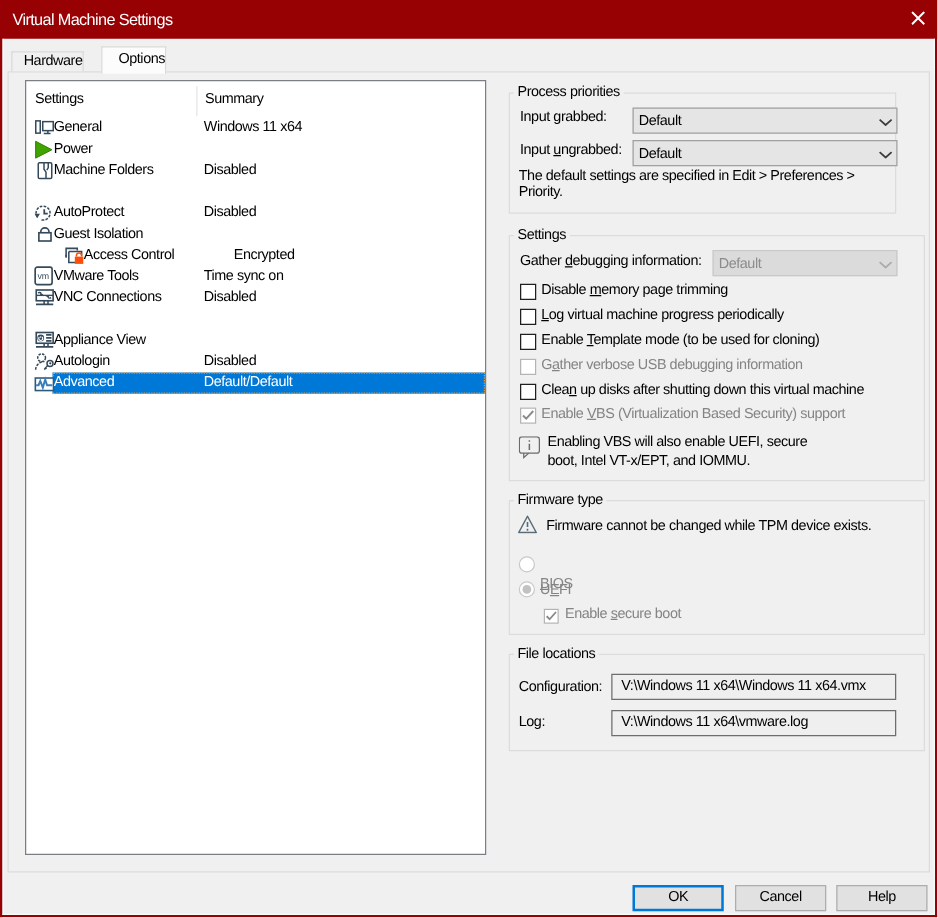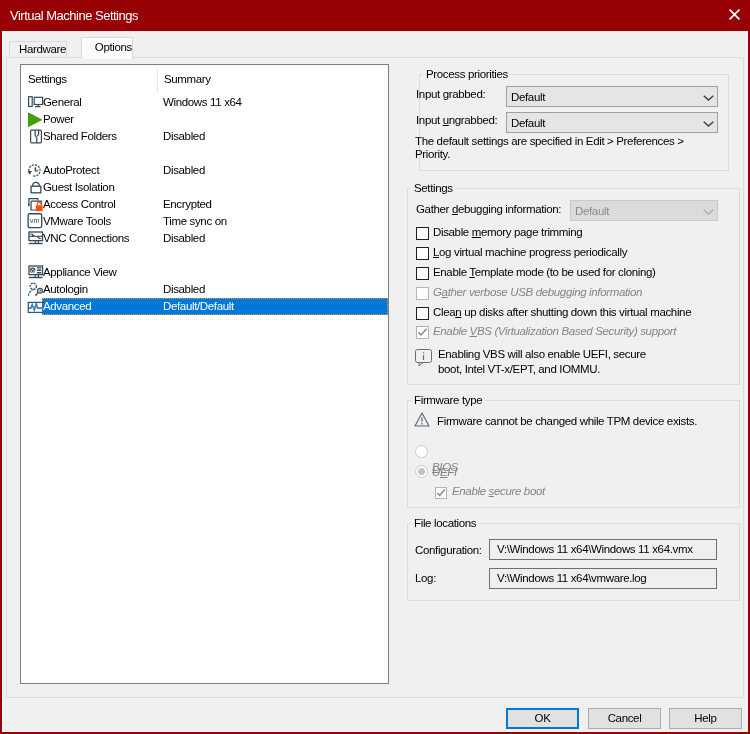--- a/index.html
+++ b/index.html
@@ -20,21 +20,21 @@
 .grp { position:absolute; border:1px solid #DCDCDC; }
 .grp > .lbl { position:absolute; top:-7px; left:3px; background:#F0F0F0; padding:0 3px; line-height:13px; }
 .cb { position:absolute; width:13px; height:13px; background:#fff; border:1px solid #1F1F1F; }
 .cb.dis { border-color:#B4B4B4; }
 .combo { position:absolute; background:#E5E5E5; border:1px solid #A0A0A0; }
 .combo .ct { position:absolute; left:4px; top:3px; line-height:14px; }
 .combo.dis { background:#DBDBDB; border-color:#C9C9C9; color:#8B8B8B; }
 .field { position:absolute; background:#EFEFEF; border:1px solid #6E6E6E; }
 .field .ct { position:absolute; left:7px; top:2px; line-height:14px; }
 .radio { position:absolute; width:13px; height:13px; border-radius:50%; background:#fff; border:1px solid #C9C9C9; }
-.gray { color:#848484;font-style:italic; }
+.gray { color:#848484; }
 .btn { position:absolute; width:73px; height:21px; background:#E1E1E1; border:1px solid #ADADAD;
   text-align:center; line-height:19px; }
 .btn.def { border:2px solid #0078D7; line-height:17px; }
 .row { position:absolute; left:0; height:17px; width:367px; }
 .ic { position:absolute; left:6px; width:16px; height:16px; top:1px; overflow:visible; }
 .rt { position:absolute; left:22px; top:2px; line-height:13px; white-space:nowrap; }
 .rs { position:absolute; left:142px; top:2px; line-height:13px; white-space:nowrap; }
 .ic path, .ic rect, .ic circle { vector-effect:none; }
 </style>
 </head>
@@ -76,21 +76,21 @@
         <div class="rs"></div>
     </div>
     <div class="row" style="top:63px;">
       <svg class="ic" width="16" height="16" viewBox="0 0 16 16">
           <g fill="none" stroke="#34495A" stroke-width="1.2">
         <rect x="3.6" y="1.2" width="10.8" height="12.6" rx="1"></rect>
         <path d="M8.2 1.2 L8.2 6.4 L9.8 8.7 L9.8 13.8"></path>
         <path d="M11.6 1.2 L11.6 5.3 L10.4 7.1"></path>
           </g>
         </svg>
-      <div class="rt">Shared Folders</div>
+      <div class="rt">Machine Folders</div>
         <div class="rs">Disabled</div>
     </div>
     <div class="row" style="top:97px;">
       <svg class="ic" width="16" height="16" viewBox="0 0 16 16">
           <g fill="none" stroke="#34495A" stroke-width="1.2">
         <path d="M3.0 10.9 A5.6 5.6 0 1 1 6.0 12.9" stroke-dasharray="2.2 1.0"></path>
         <path d="M8.4 4.3 L8.4 7.9 L11.2 7.9" stroke-width="1.4"></path>
           </g>
         <path d="M0.6 7.9 L5.0 7.9 L2.8 11.4 Z" fill="#34495A"></path>
         </svg>
@@ -100,21 +100,21 @@
     <div class="row" style="top:114px;">
       <svg class="ic" width="16" height="16" viewBox="0 0 16 16">
           <g fill="none" stroke="#34495A" stroke-width="1.3">
         <path d="M5.6 6.2 L5.6 5.6 A3.3 3.3 0 0 1 12.2 5.6 L12.2 6.2"></path>
         <rect x="4.1" y="6.2" width="9.7" height="6.6"></rect>
           </g>
         </svg>
       <div class="rt">Guest Isolation</div>
         <div class="rs"></div>
     </div>
-    <div class="row" style="top:131px;">
+    <div class="row" style="top:131px;margin-left:24px;">
       <svg class="ic" width="17" height="16" viewBox="0 0 17 16">
           <g fill="none" stroke="#34495A" stroke-width="1.3">
         <path d="M2 8.4 L2 1.3 L11.5 1.3 L11.5 3.2"></path>
         <path d="M2 6.8 L2 9.2 M4.3 3.9 L15.2 3.9 L15.2 7.4 M4.3 3.9 L4.3 13.3 L9.8 13.3"></path>
           </g>
         <path d="M10.8 8.3 L10.8 7.4 A2.2 2.2 0 0 1 15.2 7.4 L15.2 8.3" fill="none" stroke="#FF4E0C" stroke-width="1.3"></path>
         <rect x="9.4" y="8.3" width="7.2" height="6.2" fill="#FF4E0C"></rect>
         </svg>
       <div class="rt">Access Control</div>
         <div class="rs">Encrypted</div>
@@ -174,21 +174,21 @@
       <div class="abs" style="left:21px; top:0; width:346px; height:17px; background:#0078D7; outline:1px dotted #E09A40; outline-offset:-1px;"></div>
       <svg class="ic" viewBox="0 0 15 15">
           <rect x="1.2" y="3.2" width="13.6" height="9.4" fill="#fff" stroke="#2D5A80" stroke-width="1.2"></rect>
         <path d="M1.8 8.6 L3.6 8.6 L4.9 5.4 L6.8 10.4 L8.6 4.4 L10 8.6 L14 8.6" fill="none" stroke="#3E7CB8" stroke-width="1.5"></path>
         </svg>
       <div class="rt" style="color:#fff;">Advanced</div>
         <div class="rs" style="color:#fff;">Default/Default</div>
     </div>
   </div>
 
-  <div class="grp" style="left:419px; top:74px; width:310px; height:97px;padding-left:15px;">
+  <div class="grp" style="left:407px; top:74px; width:310px; height:97px;padding-left:15px;">
     <span class="lbl">Process priorities</span>
   </div>
   <div class="t" style="left:416px; top:87px;">Input <u>g</u>rabbed:</div>
   <div class="combo" style="left:506px; top:86px; width:212px; height:21px;">
       <span class="ct">Default</span>
     <svg class="abs" style="right:3px; top:8px;" width="11" height="6" viewBox="0 0 11 6">
         <path d="M0.7 0.7 L5.5 5 L10.3 0.7" fill="none" stroke="#3C3C3C" stroke-width="1.4"></path>
       </svg>
   </div>
   <div class="t" style="left:416px; top:113px;">Input <u>u</u>ngrabbed:</div>

